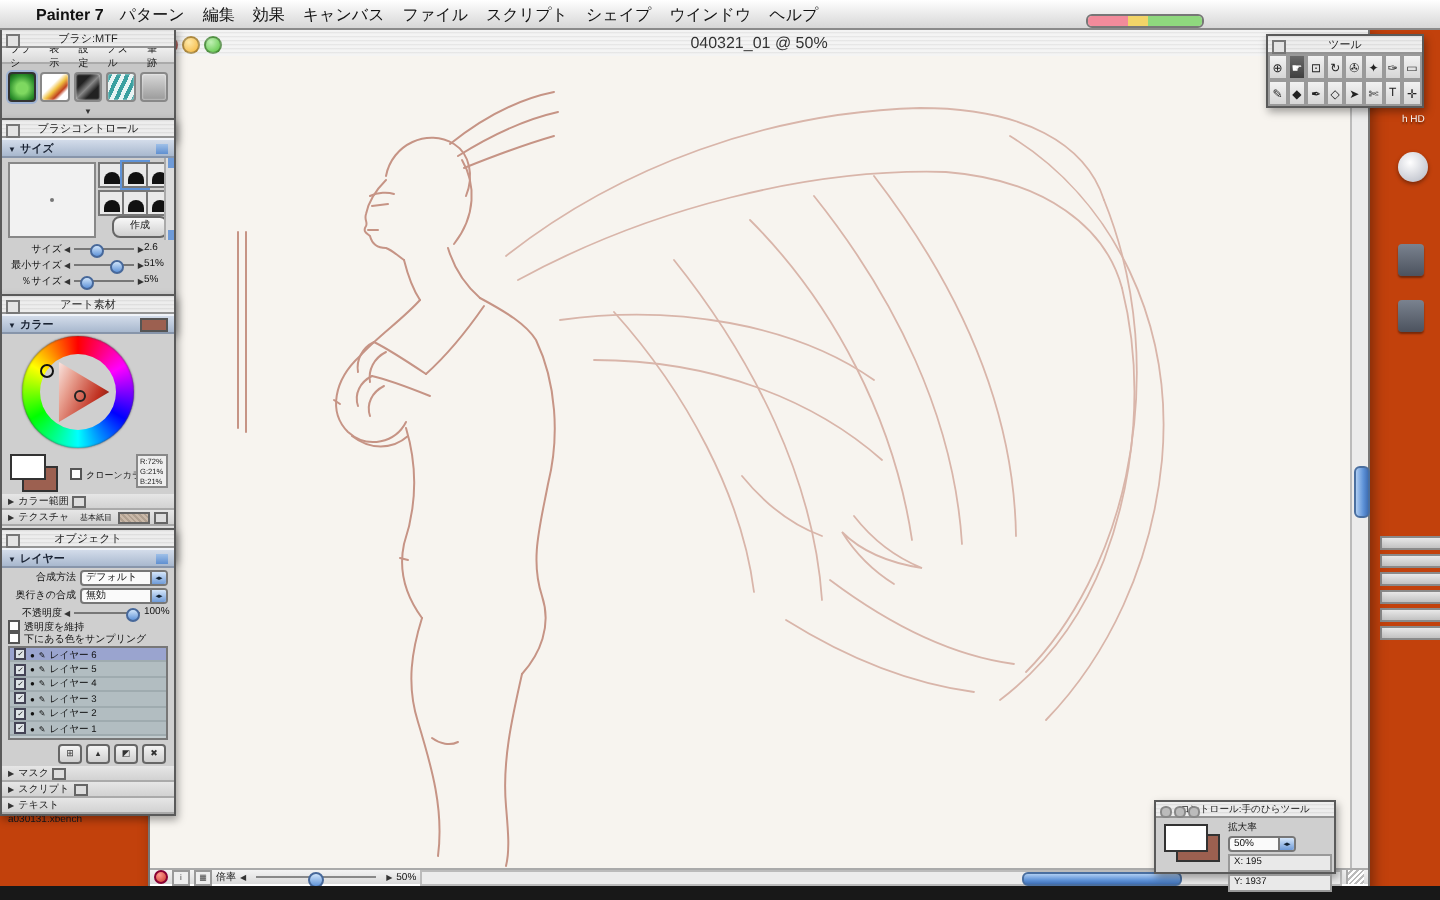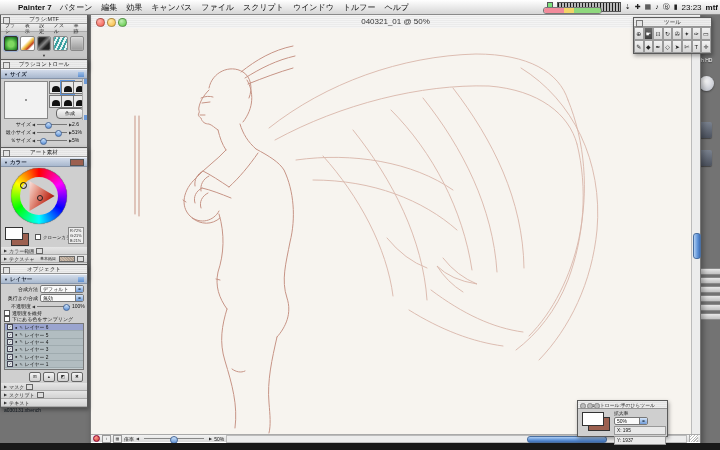--- a/index.html
+++ b/index.html
@@ -1,16 +1,16 @@
 <!DOCTYPE html>
 <html><head>
 <meta charset="utf-8">
 <style>
   html,body{margin:0;padding:0;}
-  .screen{position:relative;width:720px;height:450px;background:#737373;overflow:hidden;
+  .screen{position:relative;width:720px;height:450px;background:#c2410c;overflow:hidden;
     font-family:"Liberation Sans",sans-serif;color:#111;-webkit-font-smoothing:antialiased;}
   
   .menubar{position:absolute;left:0;top:0;width:720px;height:14px;
     background:linear-gradient(#ffffff,#d6d6d6);border-bottom:1px solid #8a8a8a;
     display:flex;align-items:center;font-size:8px;z-index:60;}
   .menubar .apple{width:14px;text-align:center;font-size:9px;}
   .menubar .appname{font-weight:bold;margin:0 8px 0 4px;}
   .menubar .mitem{margin-right:9px;white-space:nowrap;}
   .mb-right{position:absolute;right:2px;top:0;height:14px;display:flex;align-items:center;gap:4px;font-size:7px;}
   .cpu-meter{width:62px;height:8px;border:1px solid #555;
@@ -18,21 +18,21 @@
   .cpu-level{width:4px;height:8px;border:1px solid #555;background:linear-gradient(#7ce27c 40%,#2d9e2d);}
   .mb-ico{font-size:7px;color:#222;line-height:14px;}
   .mb-time{font-size:8px;}
   .mb-user{font-size:8px;font-weight:bold;}
   .mem-pill{position:absolute;left:543px;top:7px;width:57px;height:5px;border:1px solid #777;
     border-radius:3px;overflow:hidden;display:flex;z-index:70;}
   .mem-pill .s1{width:35%;background:#f28b9b;}
   .mem-pill .s2{width:18%;background:#f2d468;}
   .mem-pill .s3{flex:1;background:#8fd87e;}
   
-  .docwin{position:absolute;left:90px;top:14px;width:609px;height:429px;background:#fff;
+  .docwin{position:absolute;left:74px;top:14px;width:609px;height:429px;background:#fff;
     border:1px solid #777;box-shadow:2px 3px 6px rgba(0,0,0,.35);z-index:10;}
   .titlebar{position:relative;height:13px;border-bottom:1px solid #9a9a9a;
     background:repeating-linear-gradient(0deg,#f4f4f4,#f4f4f4 1px,#e2e2e2 2px);
     display:flex;align-items:center;justify-content:center;font-size:8px;color:#333;}
   .tl{position:absolute;top:3px;width:7px;height:7px;border-radius:50%;border:0.5px solid rgba(0,0,0,.3);}
   .tl.red{left:5px;background:radial-gradient(circle at 35% 30%,#ffb3ad,#f25648);}
   .tl.yel{left:16px;background:radial-gradient(circle at 35% 30%,#ffe9a8,#f5b63c);}
   .tl.grn{left:27px;background:radial-gradient(circle at 35% 30%,#c0f0b4,#57c43f);}
   .canvasarea{position:absolute;left:0;top:13px;width:601px;height:406px;background:#f7f4ef;overflow:hidden;}
   .vscroll{position:absolute;right:0;top:13px;width:8px;height:406px;background:#ececec;border-left:1px solid #bbb;}
@@ -171,35 +171,23 @@
 
   <div class="menubar">
     <span class="apple"></span>
     <span class="appname">Painter 7</span>
     <span class="mitem">パターン</span>
     <span class="mitem">編集</span>
     <span class="mitem">効果</span>
     <span class="mitem">キャンバス</span>
     <span class="mitem">ファイル</span>
     <span class="mitem">スクリプト</span>
+    <span class="mitem">シェイプ</span>
     <span class="mitem">ウインドウ</span>
-    <span class="mitem">トルフー</span>
     <span class="mitem">ヘルプ</span>
-    <div class="mb-right">
-      <span class="cpu-level"></span>
-      <span class="cpu-meter"></span>
-      <span class="mb-ico">⇣</span>
-      <span class="mb-ico">✚</span>
-      <span class="mb-ico">▦</span>
-      <span class="mb-ico">♪</span>
-      <span class="mb-ico">Ⓑ</span>
-      <span class="mb-ico">▮</span>
-      <span class="mb-time">23:23</span>
-      <span class="mb-user">mtf</span>
-    </div>
   </div>
   <div class="mem-pill">
       <i class="s1"></i>
       <i class="s2"></i>
       <i class="s3"></i>
     </div>
 
   <div class="dt-label" style="left:701px;top:57px;">h HD</div>
   <div class="dt-circle" style="left:699px;top:76px;"></div>
   <div class="dt-app" style="left:699px;top:122px;"></div>

